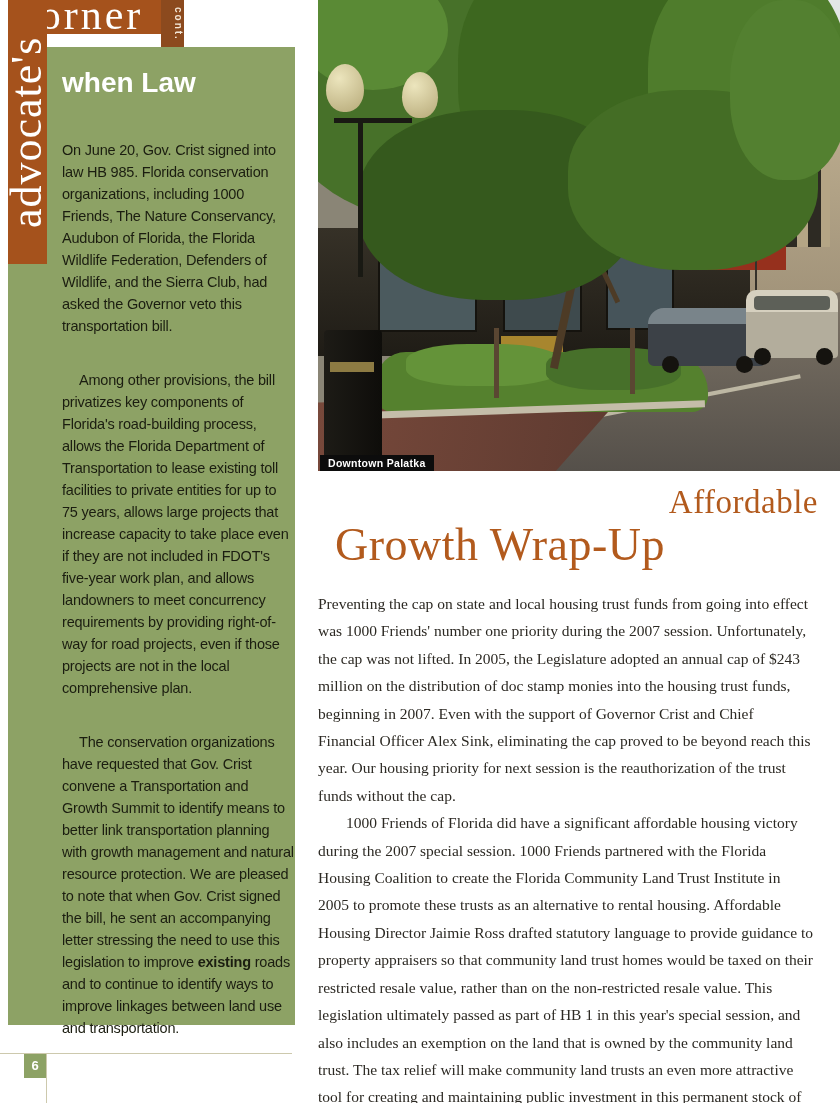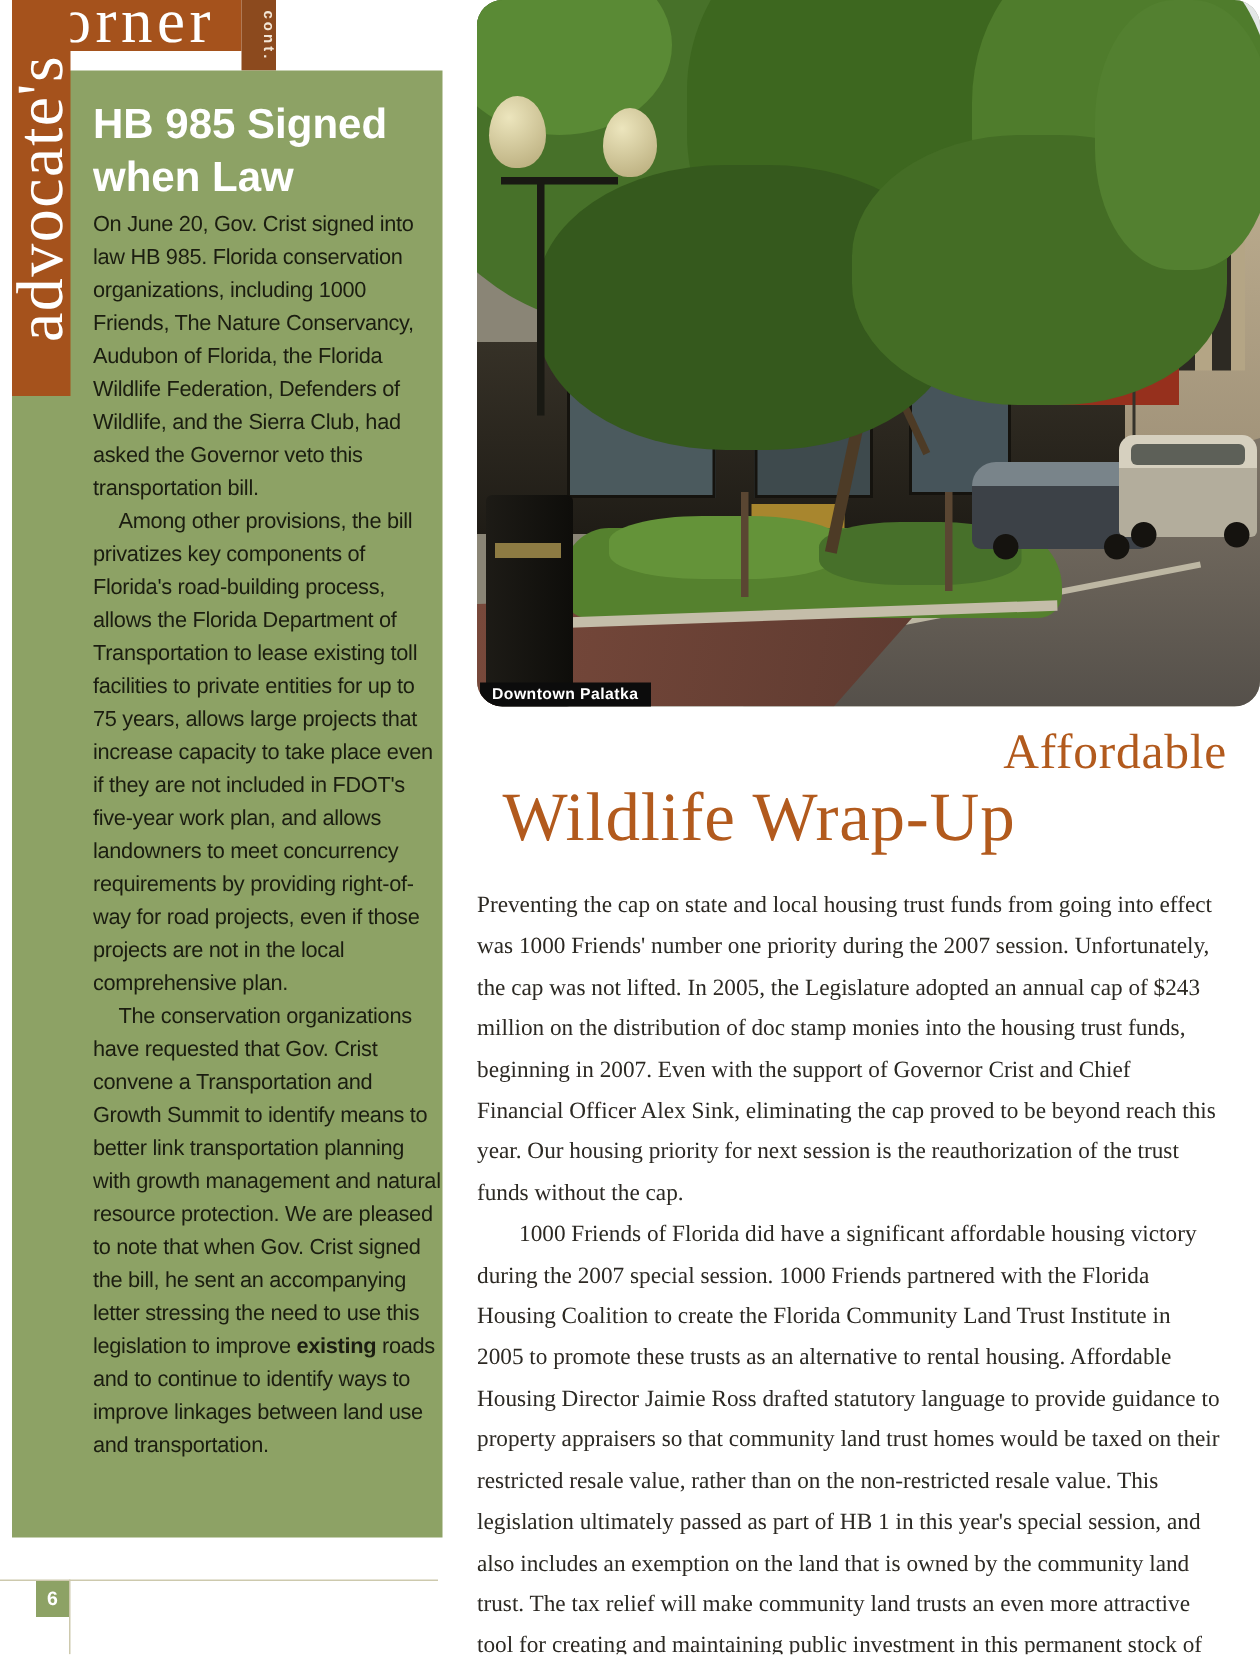--- a/index.html
+++ b/index.html
@@ -19,24 +19,24 @@
         transform:rotate(180deg);text-align:center;color:#fff;
         font-family:"Liberation Serif",serif;font-size:44px;line-height:37px;letter-spacing:1px;}
 
   
   .green-panel{position:absolute;left:8px;top:47px;width:287px;height:978px;background:#8da265;z-index:2;}
   .sidebar-heading{position:absolute;left:54px;top:18px;color:#fff;font-weight:bold;
         font-size:28px;line-height:35px;letter-spacing:0px;}
   .sidebar-body{position:absolute;left:54px;top:92px;width:233px;color:#1b1d10;
         font-size:14.5px;line-height:22px;letter-spacing:-0.2px;}
   .sidebar-body p{margin:0;}
-  .sidebar-body p.indented{text-indent:17px;}
+  .sidebar-body p.indented{text-indent:17px;margin-top:32px;}
 
   
-  .photo{position:absolute;left:318px;top:0;width:522px;height:471px;background:#8a8576;overflow:hidden;border-radius:17px;}
+  .photo{position:absolute;left:318px;top:0;width:522px;height:471px;background:#8a8576;overflow:hidden;}
   .photo div{position:absolute;}
   .ph-sky{right:0;top:0;width:160px;height:250px;background:#e3e7e6;}
   .ph-building{right:0;top:70px;width:112px;height:250px;background:linear-gradient(180deg,#c2b293,#9f9178);}
   .ph-bwin{right:10px;top:155px;width:94px;height:92px;
         background:repeating-linear-gradient(90deg,#2d2a23 0 13px,#b4a585 13px 24px);}
   .ph-storefront{left:0;top:228px;width:432px;height:128px;background:linear-gradient(180deg,#363127,#1f1c16);}
   .ph-glass1{left:60px;top:244px;width:95px;height:84px;background:#4b5a5e;border:2px solid #15130e;}
   .ph-glass2{left:185px;top:250px;width:75px;height:78px;background:#3e4a4d;border:2px solid #15130e;}
   .ph-glass3{left:288px;top:254px;width:64px;height:72px;background:#46545a;border:2px solid #15130e;}
   .ph-sign{left:183px;top:336px;width:62px;height:20px;background:#a8862e;}
@@ -106,21 +106,20 @@
   .footer-url{position:absolute;left:64px;top:1057px;color:#9a6e4c;
         font-family:"Liberation Serif",serif;font-size:18px;letter-spacing:1px;}
 </style>
 </head>
 <body>
 
 <div class="page">
 
   <div class="green-panel">
     <div class="sidebar-heading">
-      <div>HB 985 Signed</div>
       <div>when Law</div>
     </div>
     <div class="sidebar-body">
       <p>On June 20, Gov. Crist signed into law HB 985.  Florida conservation organizations, including 1000 Friends, The Nature Conservancy, Audubon of Florida, the Florida Wildlife Federation, Defenders of Wildlife, and the Sierra Club, had asked the Governor veto this transportation bill.</p>
       <p class="indented">Among other provisions, the bill privatizes key components of Florida's road-building process, allows the Florida Department of Transportation to lease existing toll facilities to private entities for up to 75 years, allows large projects that increase capacity to take place even if they are not included in FDOT's five-year work plan, and allows landowners to meet concurrency requirements by providing right-of-way for road projects, even if those projects are not in the local comprehensive plan.</p>
       <p class="indented"><span>The conservation organizations have requested that Gov. Crist convene a Transportation and Growth Summit to identify means to better link transportation planning with growth management and natural resource protection.  We are pleased to note that when Gov. Crist signed the bill, he sent an accompanying letter stressing the need to use this legislation to improve </span><b>existing</b><span> roads and to continue to identify ways to improve linkages between land use and transportation.</span></p>
     </div>
   </div>
 
   <div class="advocate-strip">
@@ -177,21 +176,21 @@
     <div class="ph-suvwin"></div>
     <div class="ph-wheel w1"></div>
     <div class="ph-wheel w2"></div>
     <div class="ph-wheel w3"></div>
     <div class="ph-wheel w4"></div>
     <div class="photo-caption">Downtown Palatka</div>
   </div>
 
   <div class="article">
     <h1 class="article-title1">Affordable</h1>
-    <h1 class="article-title2">Wildlife Wrap-Up</h1>
+    <h1 class="article-title2">Growth Wrap-Up</h1>
     <div class="article-body">
       <p>Preventing the cap on state and local housing trust funds from going into effect was 1000 Friends' number one priority during the 2007 session. Unfortunately, the cap was not lifted.  In 2005, the Legislature adopted an annual cap of $243 million on the distribution of doc stamp monies into the housing trust funds, beginning in 2007. Even with the support of Governor Crist and Chief Financial Officer Alex Sink, eliminating the cap proved to be beyond reach this year. Our housing priority for next session is the reauthorization of the trust funds without the cap.</p>
       <p class="indented">1000 Friends of Florida did have a significant affordable housing victory during the 2007 special session.  1000 Friends partnered with the Florida Housing Coalition to create the Florida Community Land Trust Institute in 2005 to promote these trusts as an alternative to rental housing.  Affordable Housing Director Jaimie Ross drafted statutory language to provide guidance to property appraisers so that community land trust homes would be taxed on their restricted resale value, rather than on the non-restricted resale value.  This legislation ultimately passed as part of HB 1 in this year's special session, and also includes an exemption on the land that is owned by the community land trust.  The tax relief will make community land trusts an even more attractive tool for creating and maintaining public investment in this permanent stock of affordable housing.</p>
     </div>
   </div>
 
   <div class="footer-rule"></div>
   <div class="footer-vrule"></div>
   <div class="page-number">6</div>
 

